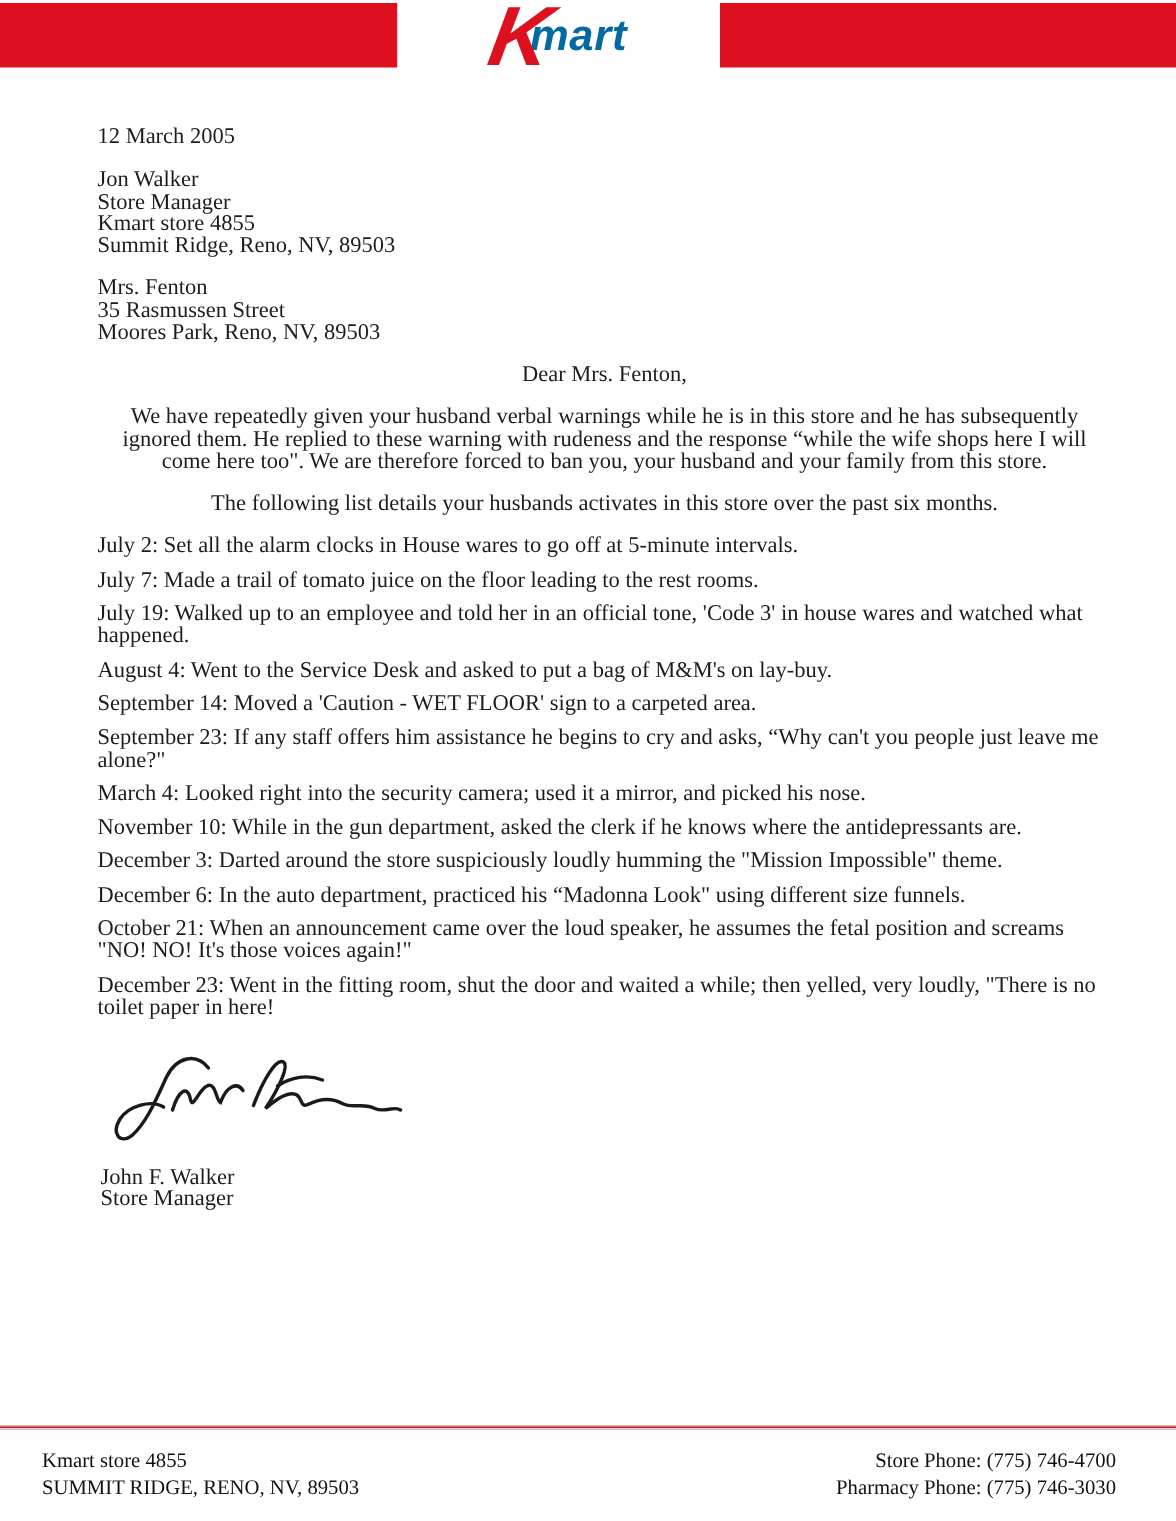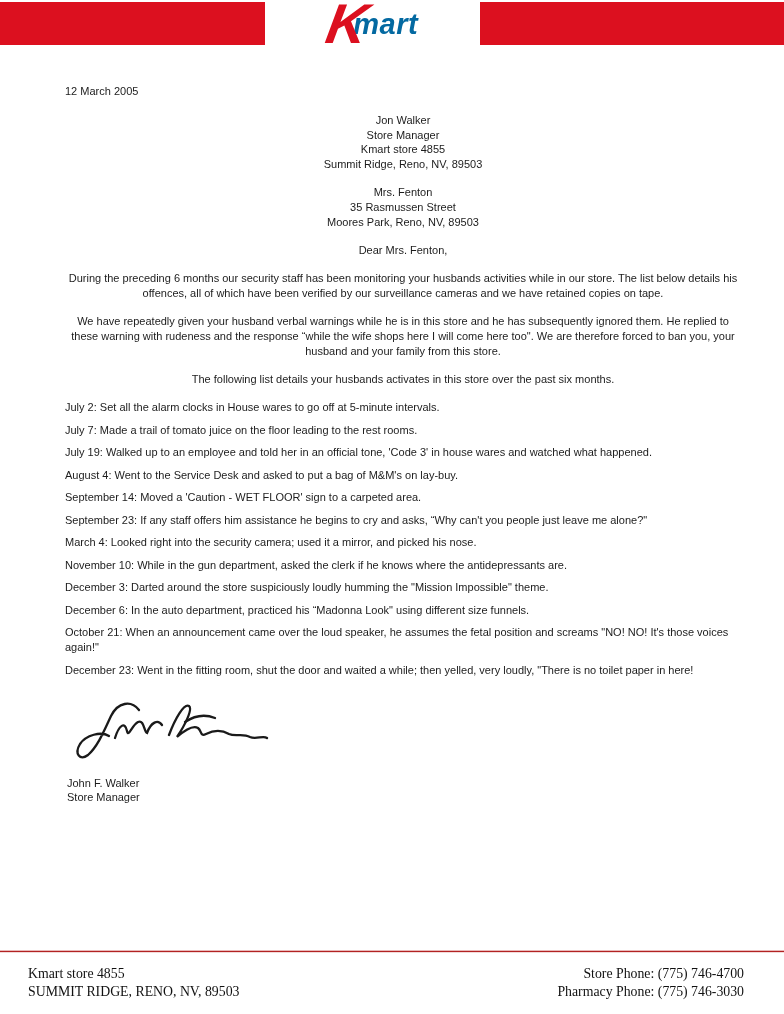--- a/index.html
+++ b/index.html
@@ -51,25 +51,26 @@
     color: #0369a1;
     margin-left: -10px;
     margin-bottom: 9px;
     letter-spacing: 0.5px;
   }
 
   
   .letter {
     margin: 32px 44px 0 65px;
     width: 676px;
-    font-size: 11px;
+    font-size: 15px;
     line-height: 15px;
+    font-family: Liberation Serif, serif;
   }
   .block { margin-bottom: 14px; }
-  .block div { line-height: 14.6px; text-align: center; }
+  .block div { line-height: 14.6px; }
   .para { margin-bottom: 13px; text-align: center; }
   .offence { margin-bottom: 7.5px; }
 
   
   .signature-wrap { margin: 16px 0 10px 8px; height: 72px; }
   .signer { margin-left: 2px; }
   .signer div { line-height: 14.6px; }
 
   
   .footer {
@@ -119,21 +120,20 @@
   </div>
 
   <div class="block">
     <div>Mrs. Fenton</div>
     <div>35 Rasmussen Street</div>
     <div>Moores Park, Reno, NV, 89503</div>
   </div>
 
   <div class="para">Dear Mrs. Fenton,</div>
 
-  <p class="para">During the preceding 6 months our security staff has been monitoring your husbands activities while in our store. The list below details his offences, all of which have been verified by our surveillance cameras and we have retained copies on tape.</p>
   <p class="para">We have repeatedly given your husband verbal warnings while he is in this store and he has subsequently ignored them. He replied to these warning with rudeness and the response “while the wife shops here I will come here too". We are therefore forced to ban you, your husband and your family from this store.</p>
   <p class="para">The following list details your husbands activates in this store over the past six months.</p>
 
   <p class="offence">July 2: Set all the alarm clocks in House wares to go off at 5-minute intervals.</p>
   <p class="offence">July 7: Made a trail of tomato juice on the floor leading to the rest rooms.</p>
   <p class="offence">July 19: Walked up to an employee and told her in an official tone, 'Code 3' in house wares and watched what happened.</p>
   <p class="offence">August 4: Went to the Service Desk and asked to put a bag of M&amp;M's on lay-buy.</p>
   <p class="offence">September 14: Moved a 'Caution - WET FLOOR' sign to a carpeted area.</p>
   <p class="offence">September 23: If any staff offers him assistance he begins to cry and asks, “Why can't you people just leave me alone?"</p>
   <p class="offence">March 4: Looked right into the security camera; used it a mirror, and picked his nose.</p>

